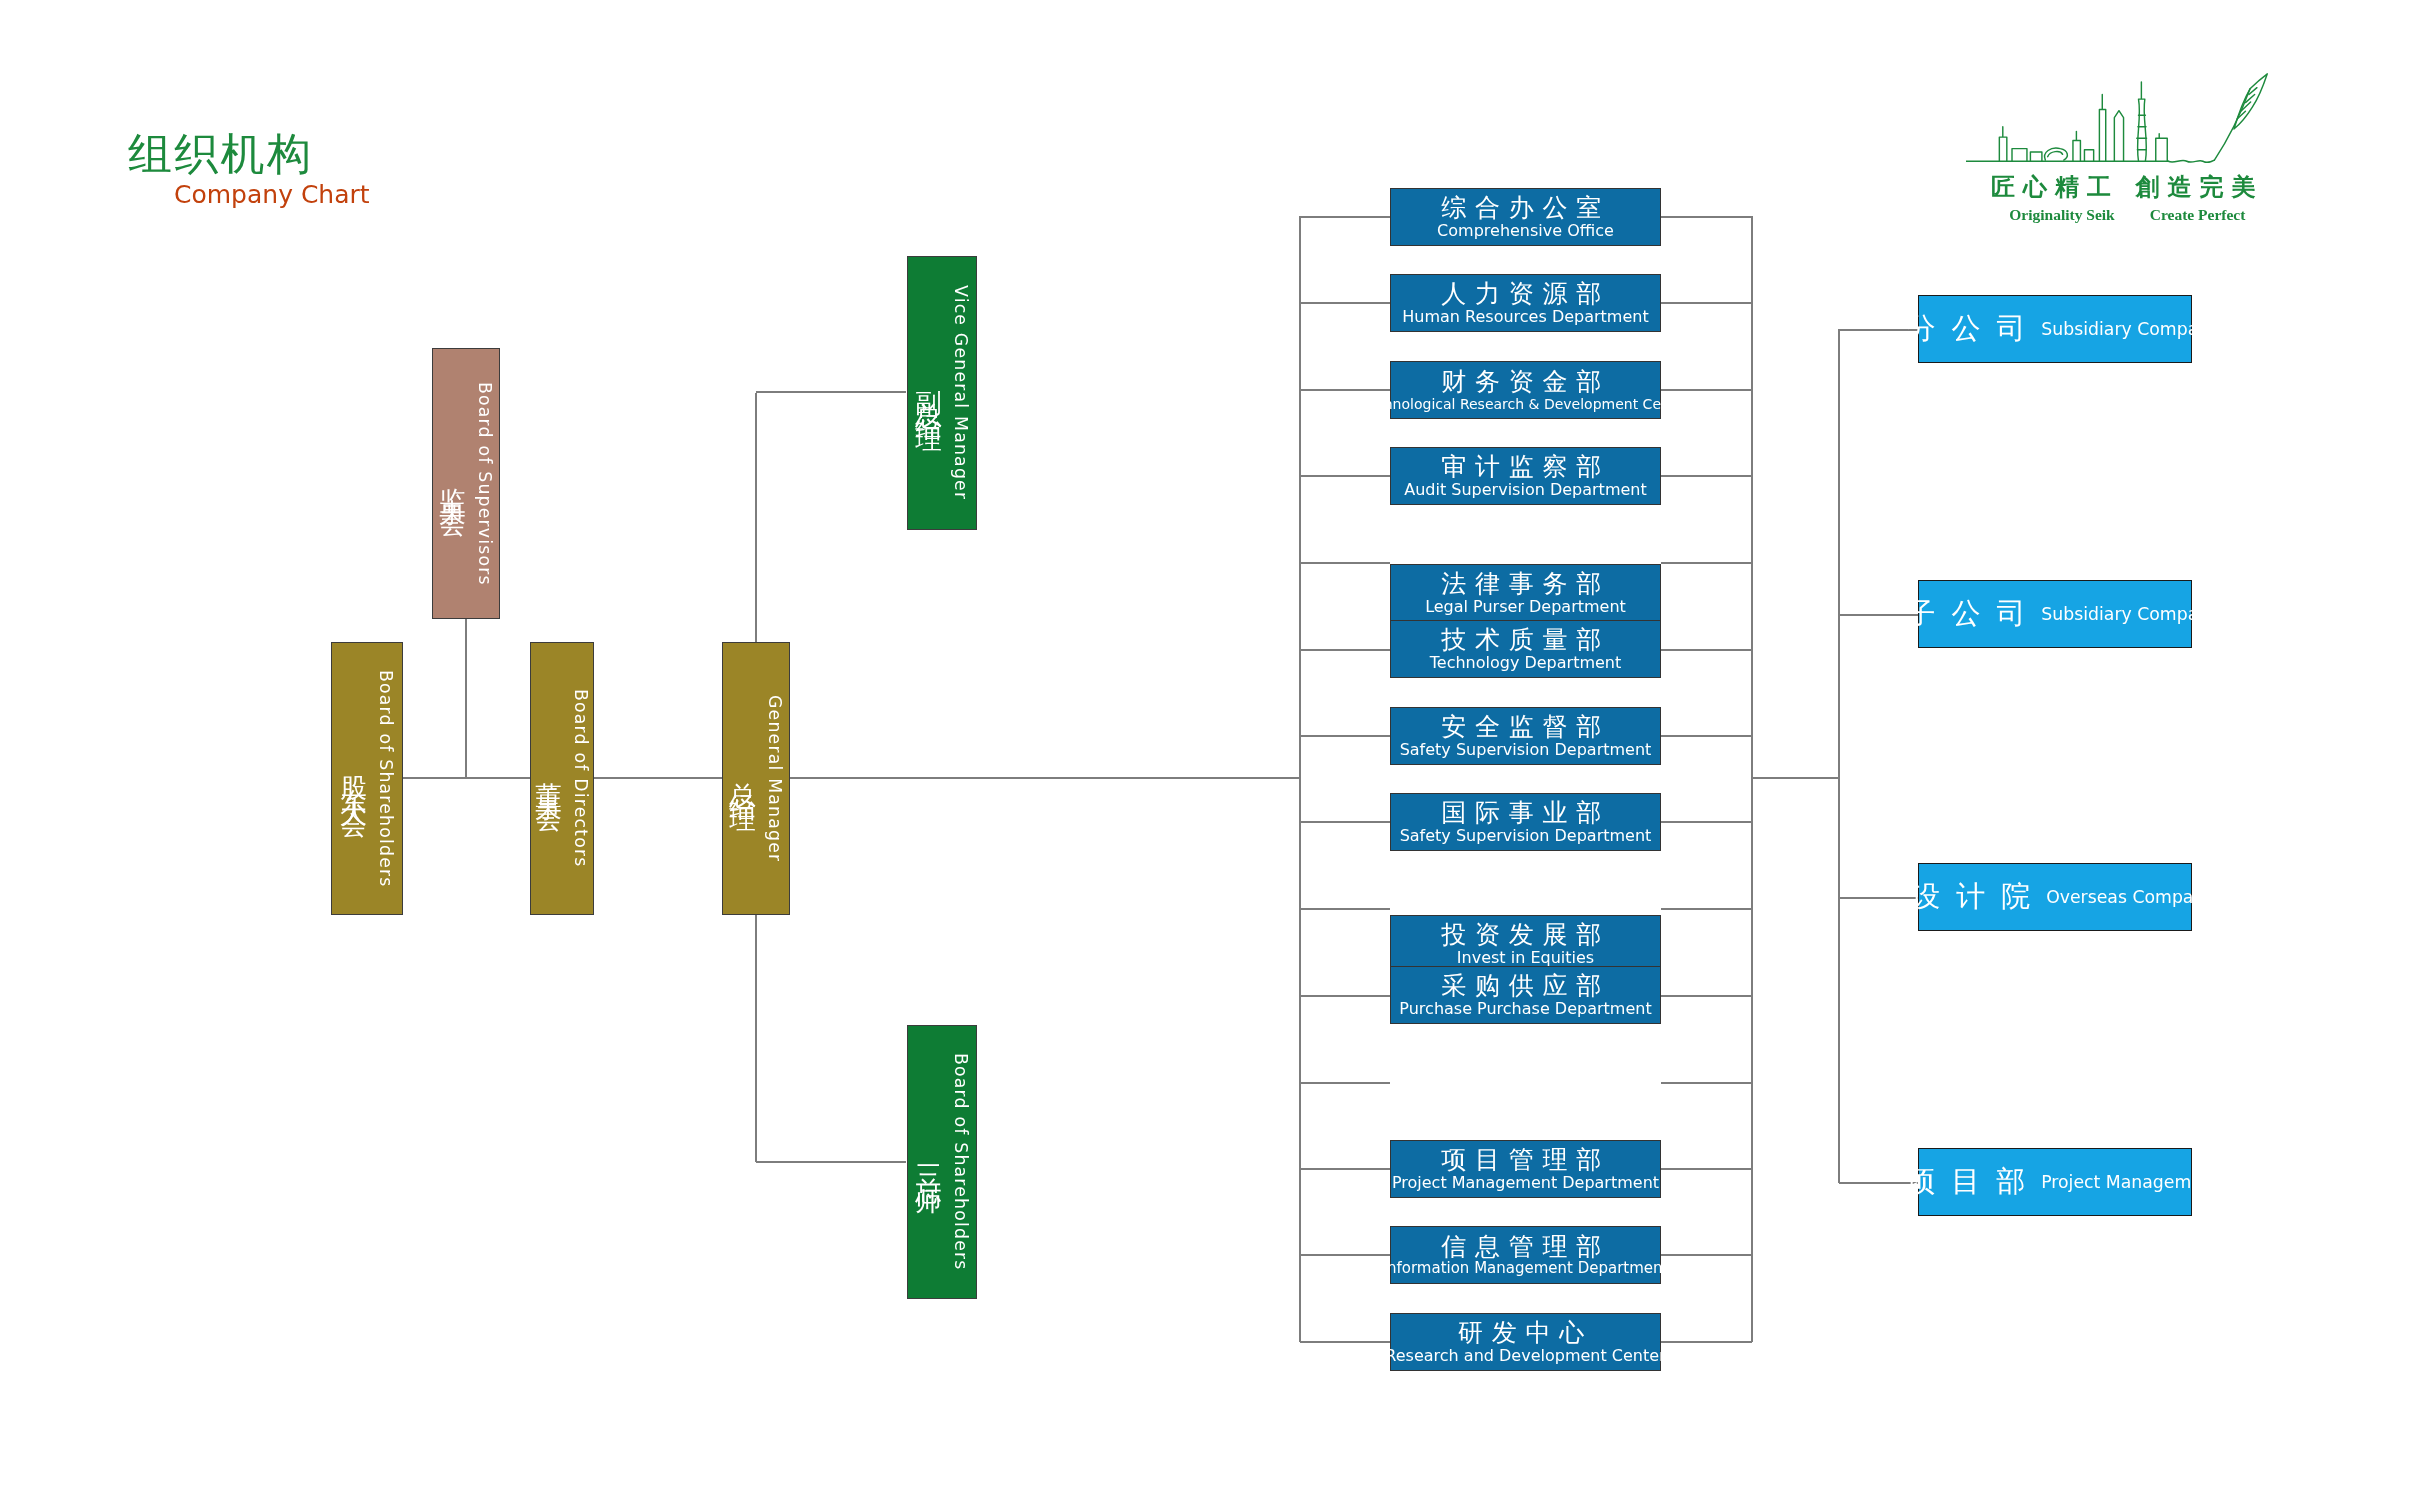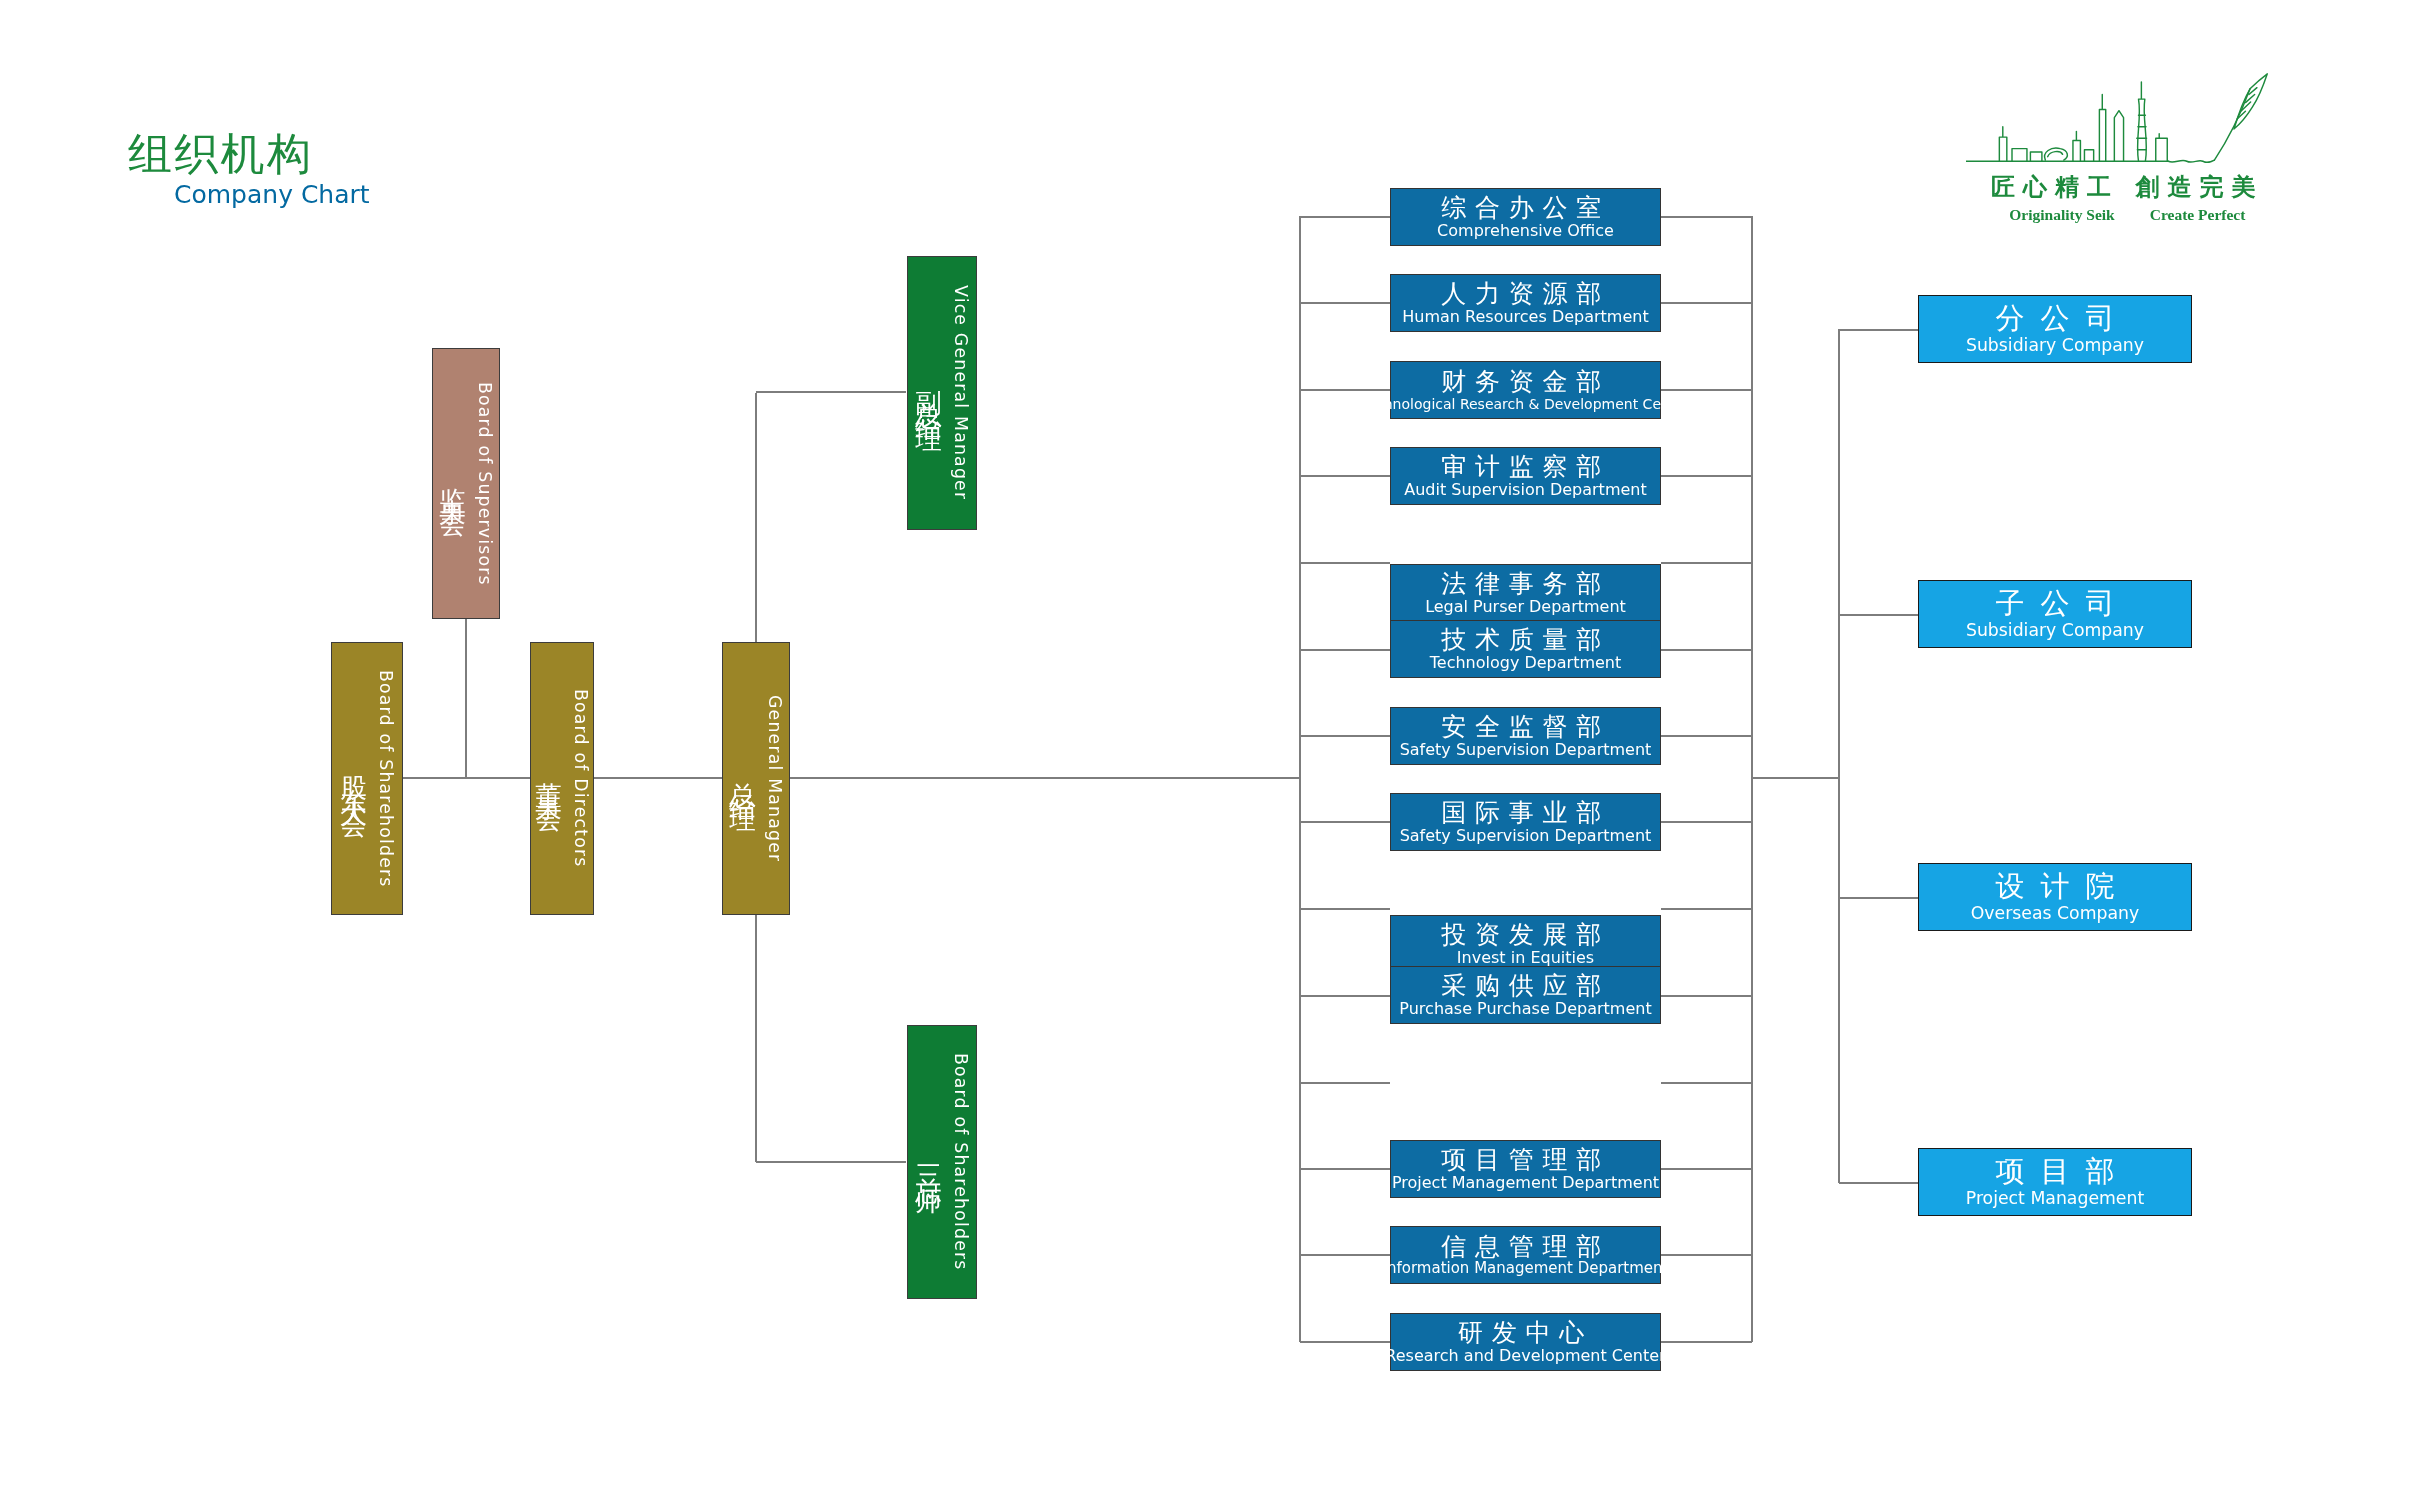--- a/index.html
+++ b/index.html
@@ -3,21 +3,21 @@
 <meta charset="utf-8">
 <style>
   html,body{margin:0;padding:0;background:#ffffff;}
   body{width:2413px;height:1507px;position:relative;overflow:hidden;
        font-family:"DejaVu Sans","Liberation Sans",sans-serif;}
   #canvas{position:absolute;left:0;top:0;width:2413px;height:1507px;}
 
   
   .title-zh{position:absolute;left:128px;top:125px;font-size:44px;color:#1d8a3d;
             letter-spacing:2.3px;font-weight:500;}
-  .title-en{position:absolute;left:174px;top:180px;font-size:25px;color:#0369a1;}
+  .title-en{position:absolute;left:174px;top:180px;font-size:25px;color:#c2410c;}
 
   
   .logo{position:absolute;left:1966px;top:69px;width:322px;height:167px;}
   .logo svg{position:absolute;left:0;top:0;}
   .logo-slogan-zh{position:absolute;left:17.3px;top:102px;width:288px;text-align:center;
                   font-size:24px;font-weight:bold;color:#1d8a3d;letter-spacing:8px;}
   .logo-slogan-en{position:absolute;left:17.3px;top:137px;width:288px;text-align:center;
                   font-size:15.5px;font-weight:bold;color:#1d8a3d;
                   font-family:"Liberation Serif","DejaVu Serif",serif;}
   .logo-slogan-en .gap{display:inline-block;width:35px;}
@@ -37,21 +37,21 @@
         border:1.2px solid #333;box-sizing:border-box;color:#fff;
         display:flex;flex-direction:column;align-items:center;justify-content:center;}
   .dept-zh{font-size:25px;letter-spacing:0.35em;line-height:1.1;white-space:nowrap;}
   .dept-en{font-size:16px;line-height:1.15;white-space:nowrap;}
   .dept-en.en-sm{font-size:14px;}
   .dept-en.en-md{font-size:15px;}
 
   
   .sub{position:absolute;left:1918px;width:274px;height:68px;background:#16a4e4;
        border:1.7px solid #1a1a1a;box-sizing:border-box;color:#fff;
-       display:flex;flex-direction:column;align-items:center;justify-content:center;}
+       display:flex;flex-direction:row;align-items:center;justify-content:center;}
   .sub-zh{font-size:29px;letter-spacing:0.55em;line-height:1.1;white-space:nowrap;text-indent:0.55em;}
   .sub-en{font-size:17.3px;line-height:1.2;white-space:nowrap;}
 
   
   .hl,.vl{position:absolute;background:#7d7d7d;}
   .hl{height:1.7px;}
   .vl{width:1.7px;}
 </style>
 </head>
 <body>

